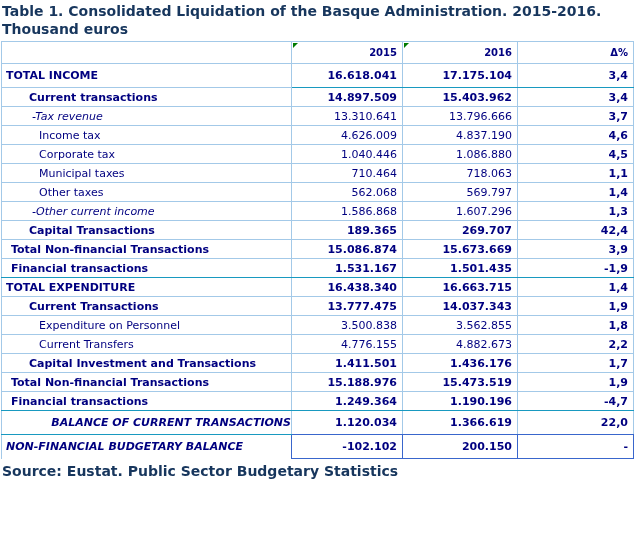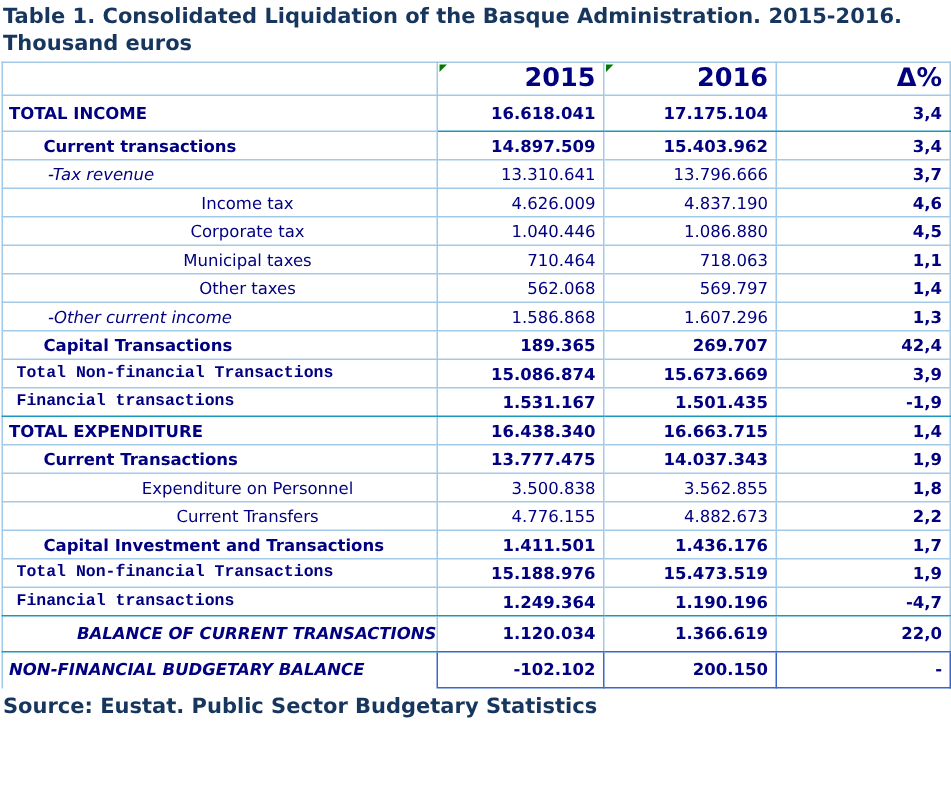--- a/index.html
+++ b/index.html
@@ -45,21 +45,21 @@
     white-space:nowrap;
   }
   th:first-child,td:first-child{border-left:1px solid var(--pale);}
   thead th{border-top:1px solid var(--pale);}
 
   thead tr{height:22px;}
   tbody tr{height:19px;}
   tbody tr.tall{height:24px;}
 
   thead th{
-    font-size:17px;
+    font-size:10px;
     font-weight:bold;
     text-align:right;
     padding-right:5px;
     position:relative;
   }
   .note{
     position:absolute;left:1px;top:1px;
     width:0;height:0;
     border-top:5px solid var(--green);
     border-right:5px solid transparent;
@@ -67,24 +67,24 @@
 
   .col-num{text-align:right;padding-right:5px;}
   .col-delta{font-weight:bold;}
   .b{font-weight:bold;}
 
   .s-bold{font-weight:bold;}
   .s-italic{font-style:italic;}
   .s-bolditalic{font-weight:bold;font-style:italic;}
 
   .ind-0{padding-left:4px;}
-  .ind-1{padding-left:9px;font-family:Liberation Mono, monospace;}
+  .ind-1{padding-left:9px;}
   .ind-2{padding-left:27px;}
   .ind-3{padding-left:30px;}
-  .ind-4{padding-left:37px;text-align:center;}
+  .ind-4{padding-left:37px;}
 
   
   tr.sep-teal-values td:nth-child(n+2){border-bottom-color:var(--teal);}
   tr.sep-teal-all td{border-bottom-color:var(--teal);}
   tr.sep-balance td:first-child{border-bottom-color:var(--teal);text-align:right;}
   tr.sep-balance td:nth-child(n+2){border-bottom-color:var(--royal);}
   tr.sep-nfb td:first-child{border-bottom-color:transparent;border-right-color:var(--royal);}
   tr.sep-nfb td:nth-child(n+2){border-bottom-color:var(--royal);border-right-color:var(--royal);}
 
   .source{

